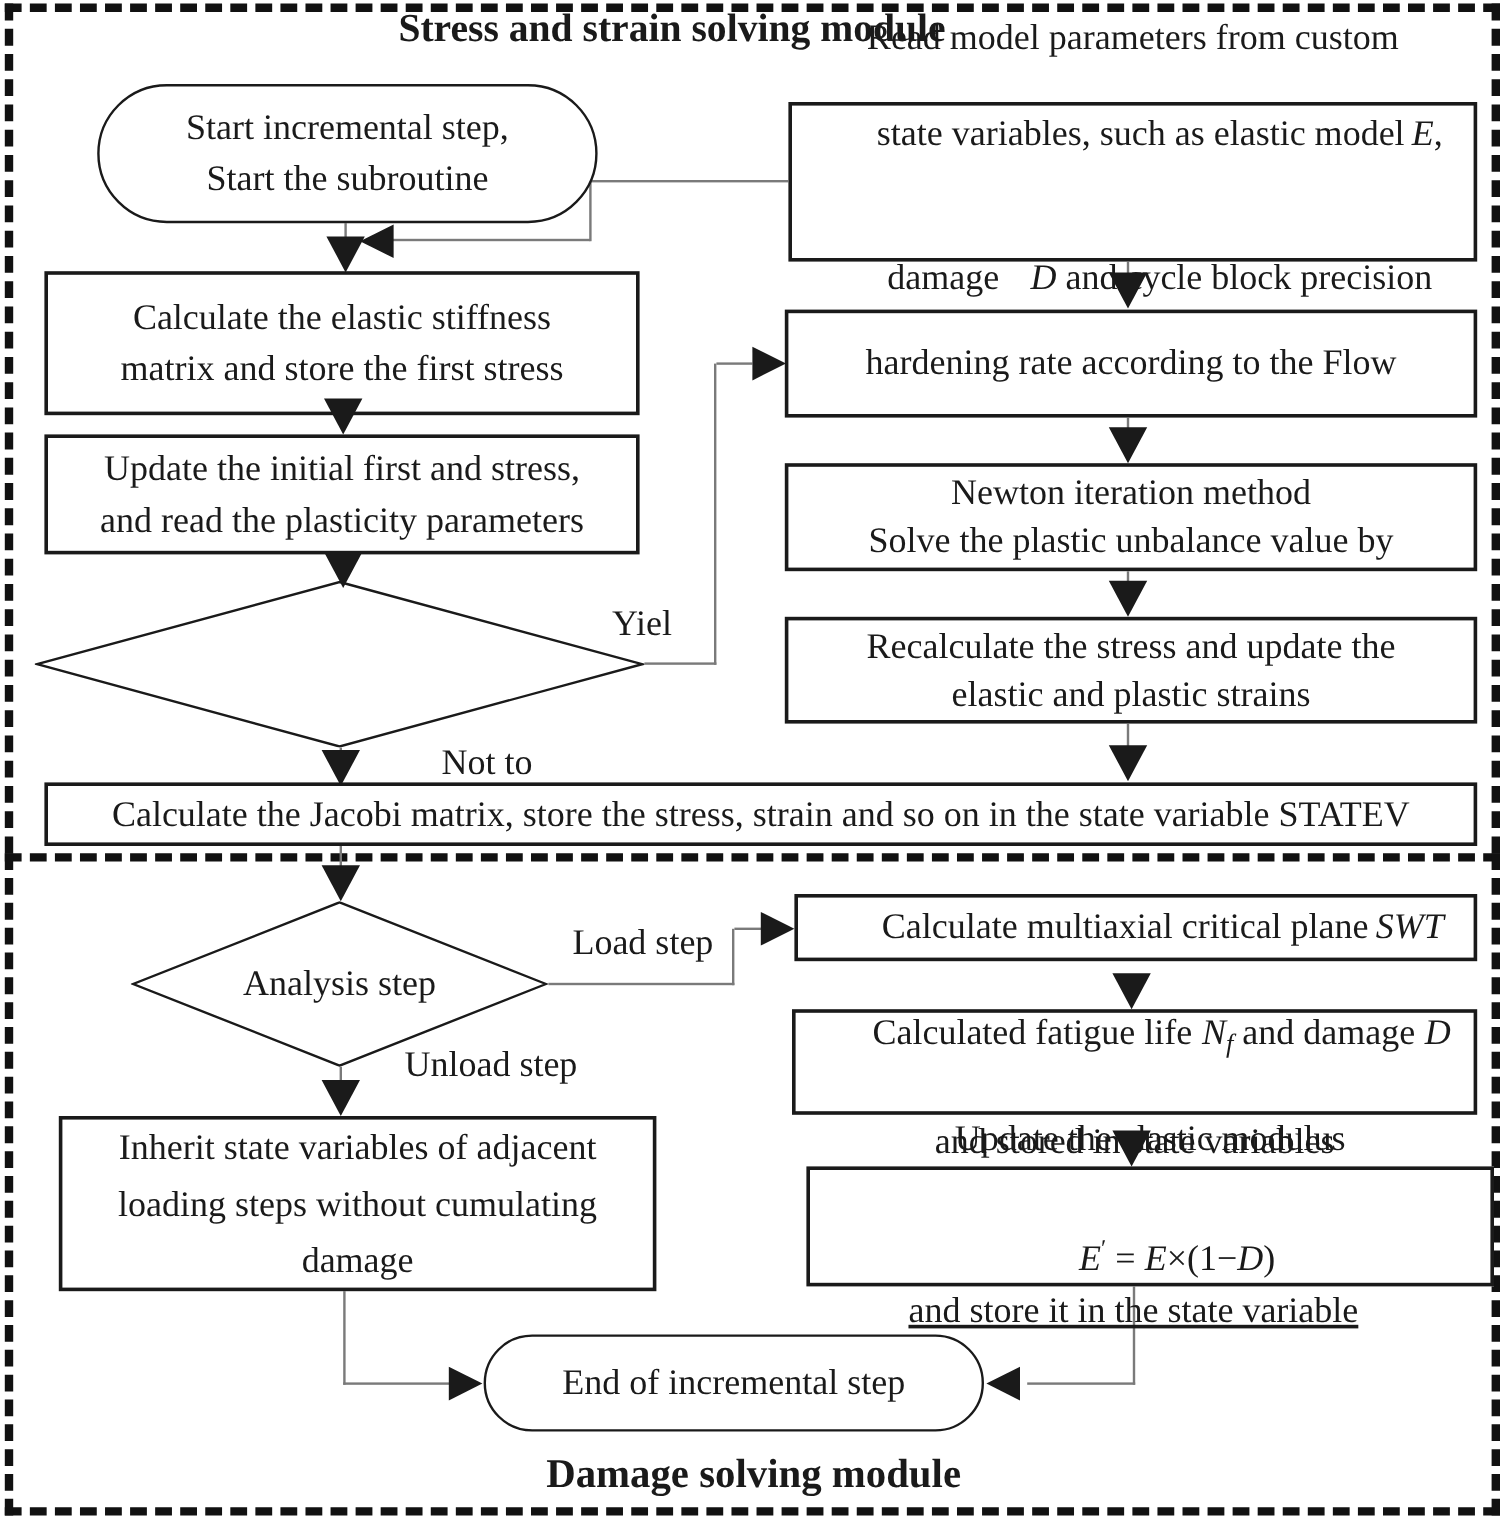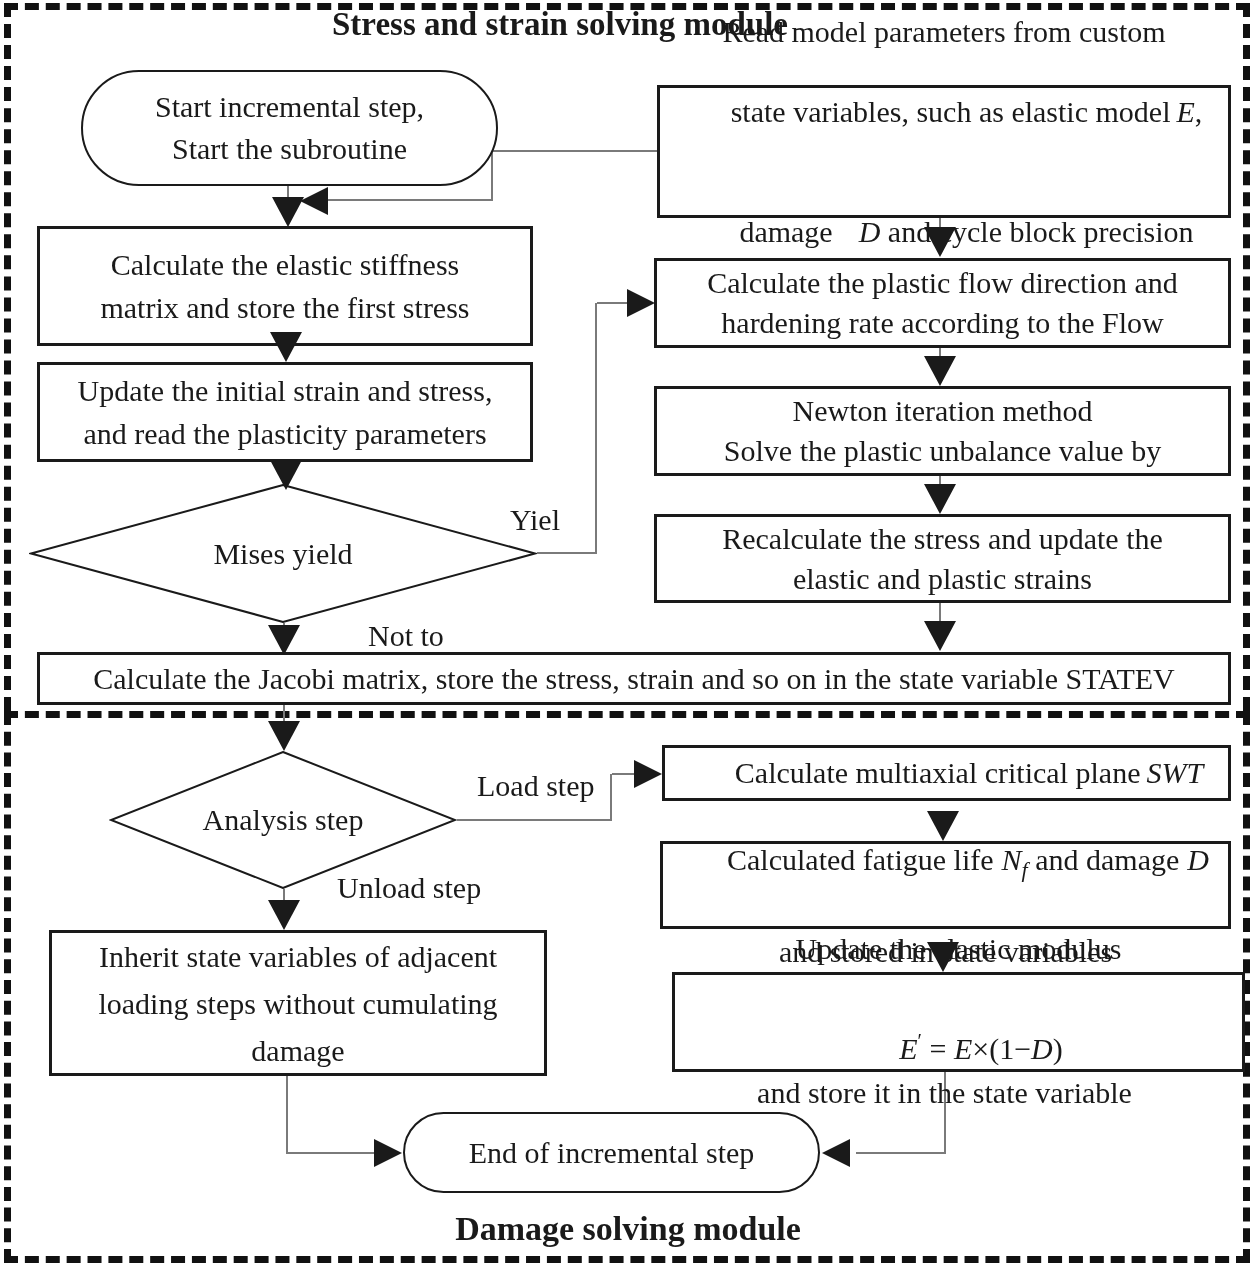--- a/index.html
+++ b/index.html
@@ -13,21 +13,21 @@
   .t1{left:0;top:6px;width:1120px;font-family:Liberation Serif, serif;}
   .t2{left:0;top:1210px;width:1256px;font-size:34px;}
   .box{position:absolute;background:#ffffff;border:3px solid #1a1a1a;display:flex;flex-direction:column;
        justify-content:center;align-items:center;text-align:center;font-size:30px;z-index:3;}
   .box .ln{line-height:43px;white-space:pre;}
   .stadium{border-radius:60px;border-width:2px;text-align:center;}
   .dia{position:absolute;z-index:3;}
   .dia-label{position:absolute;display:flex;align-items:center;justify-content:center;
              font-size:30px;z-index:4;text-align:center;}
   .lbl{position:absolute;font-size:30px;z-index:5;white-space:pre;}
-  .note{position:absolute;text-align:center;font-size:30px;z-index:4;}
+  .note{position:absolute;text-align:center;font-size:30px;z-index:4;text-decoration:underline;}
   .sh{position:absolute;background:#7a7a7a;z-index:2;}
   .arr{position:absolute;width:0;height:0;z-index:5;}
   .arr.down{border-left:16px solid transparent;border-right:16px solid transparent;border-top:30px solid #1a1a1a;}
   .arr.right{border-top:14px solid transparent;border-bottom:14px solid transparent;border-left:28px solid #1a1a1a;}
   .arr.left{border-top:14px solid transparent;border-bottom:14px solid transparent;border-right:28px solid #1a1a1a;}
   .var{font-style:italic;}
   .g6{padding-left:6px;}  .g8{padding-left:8px;}  .g26{padding-left:26px;}
   sub{font-size:22px;}  sup{font-size:20px;}
 </style>
 </head>
@@ -87,28 +87,27 @@
     <div class="ln" style="line-height:42px">Start incremental step,</div>
     <div class="ln" style="line-height:42px">Start the subroutine</div>
   </div>
 
   <div class="box" style="left:37px;top:226px;width:496px;height:120px">
     <div class="ln">Calculate the elastic stiffness</div>
     <div class="ln">matrix and store the first stress</div>
   </div>
 
   <div class="box" style="left:37px;top:362px;width:496px;height:100px">
-    <div class="ln">Update the initial strain and stress,</div>
+    <div class="ln">Update the initial first and stress,</div>
     <div class="ln">and read the plasticity parameters</div>
   </div>
 
   <svg class="dia" style="left:29px;top:484px" width="508" height="139">
     <polygon points="254,1 506,69.5 254,138 2,69.5" fill="#ffffff" stroke="#1a1a1a" stroke-width="2"></polygon>
   </svg>
-  <div class="dia-label" style="left:29px;top:484px;width:508px;height:139px">Mises yield</div>
 
   <div class="box" style="left:37px;top:652px;width:1194px;height:53px">
     <div class="ln" style="line-height:34px">Calculate the Jacobi matrix, store the stress, strain and so on in the state variable STATEV</div>
   </div>
 
   <svg class="dia" style="left:109px;top:751px" width="348" height="138">
     <polygon points="174,1 346,69 174,137 2,69" fill="#ffffff" stroke="#1a1a1a" stroke-width="2"></polygon>
   </svg>
   <div class="dia-label" style="left:109px;top:751px;width:348px;height:138px">Analysis step</div>
 
@@ -126,21 +125,20 @@
     <div class="ln" style="line-height:40px">
       <span>damage</span><span class="var g26">D</span><span> and cycle block precision</span>
     </div>
   </div>
 
   <div class="box stadium" style="left:403px;top:1112px;width:417px;height:81px;border-radius:42px">
     <div class="ln" style="line-height:36px">End of incremental step</div>
   </div>
 
   <div class="box" style="left:654px;top:258px;width:577px;height:90px">
-    <div class="ln" style="line-height:40px">Calculate the plastic flow direction and</div>
     <div class="ln" style="line-height:40px">hardening rate according to the Flow</div>
   </div>
 
   <div class="box" style="left:654px;top:386px;width:577px;height:90px">
     <div class="ln" style="line-height:40px">Newton iteration method</div>
     <div class="ln" style="line-height:40px">Solve the plastic unbalance value by</div>
   </div>
 
   <div class="box" style="left:654px;top:514px;width:577px;height:89px">
     <div class="ln" style="line-height:40px">Recalculate the stress and update the</div>

